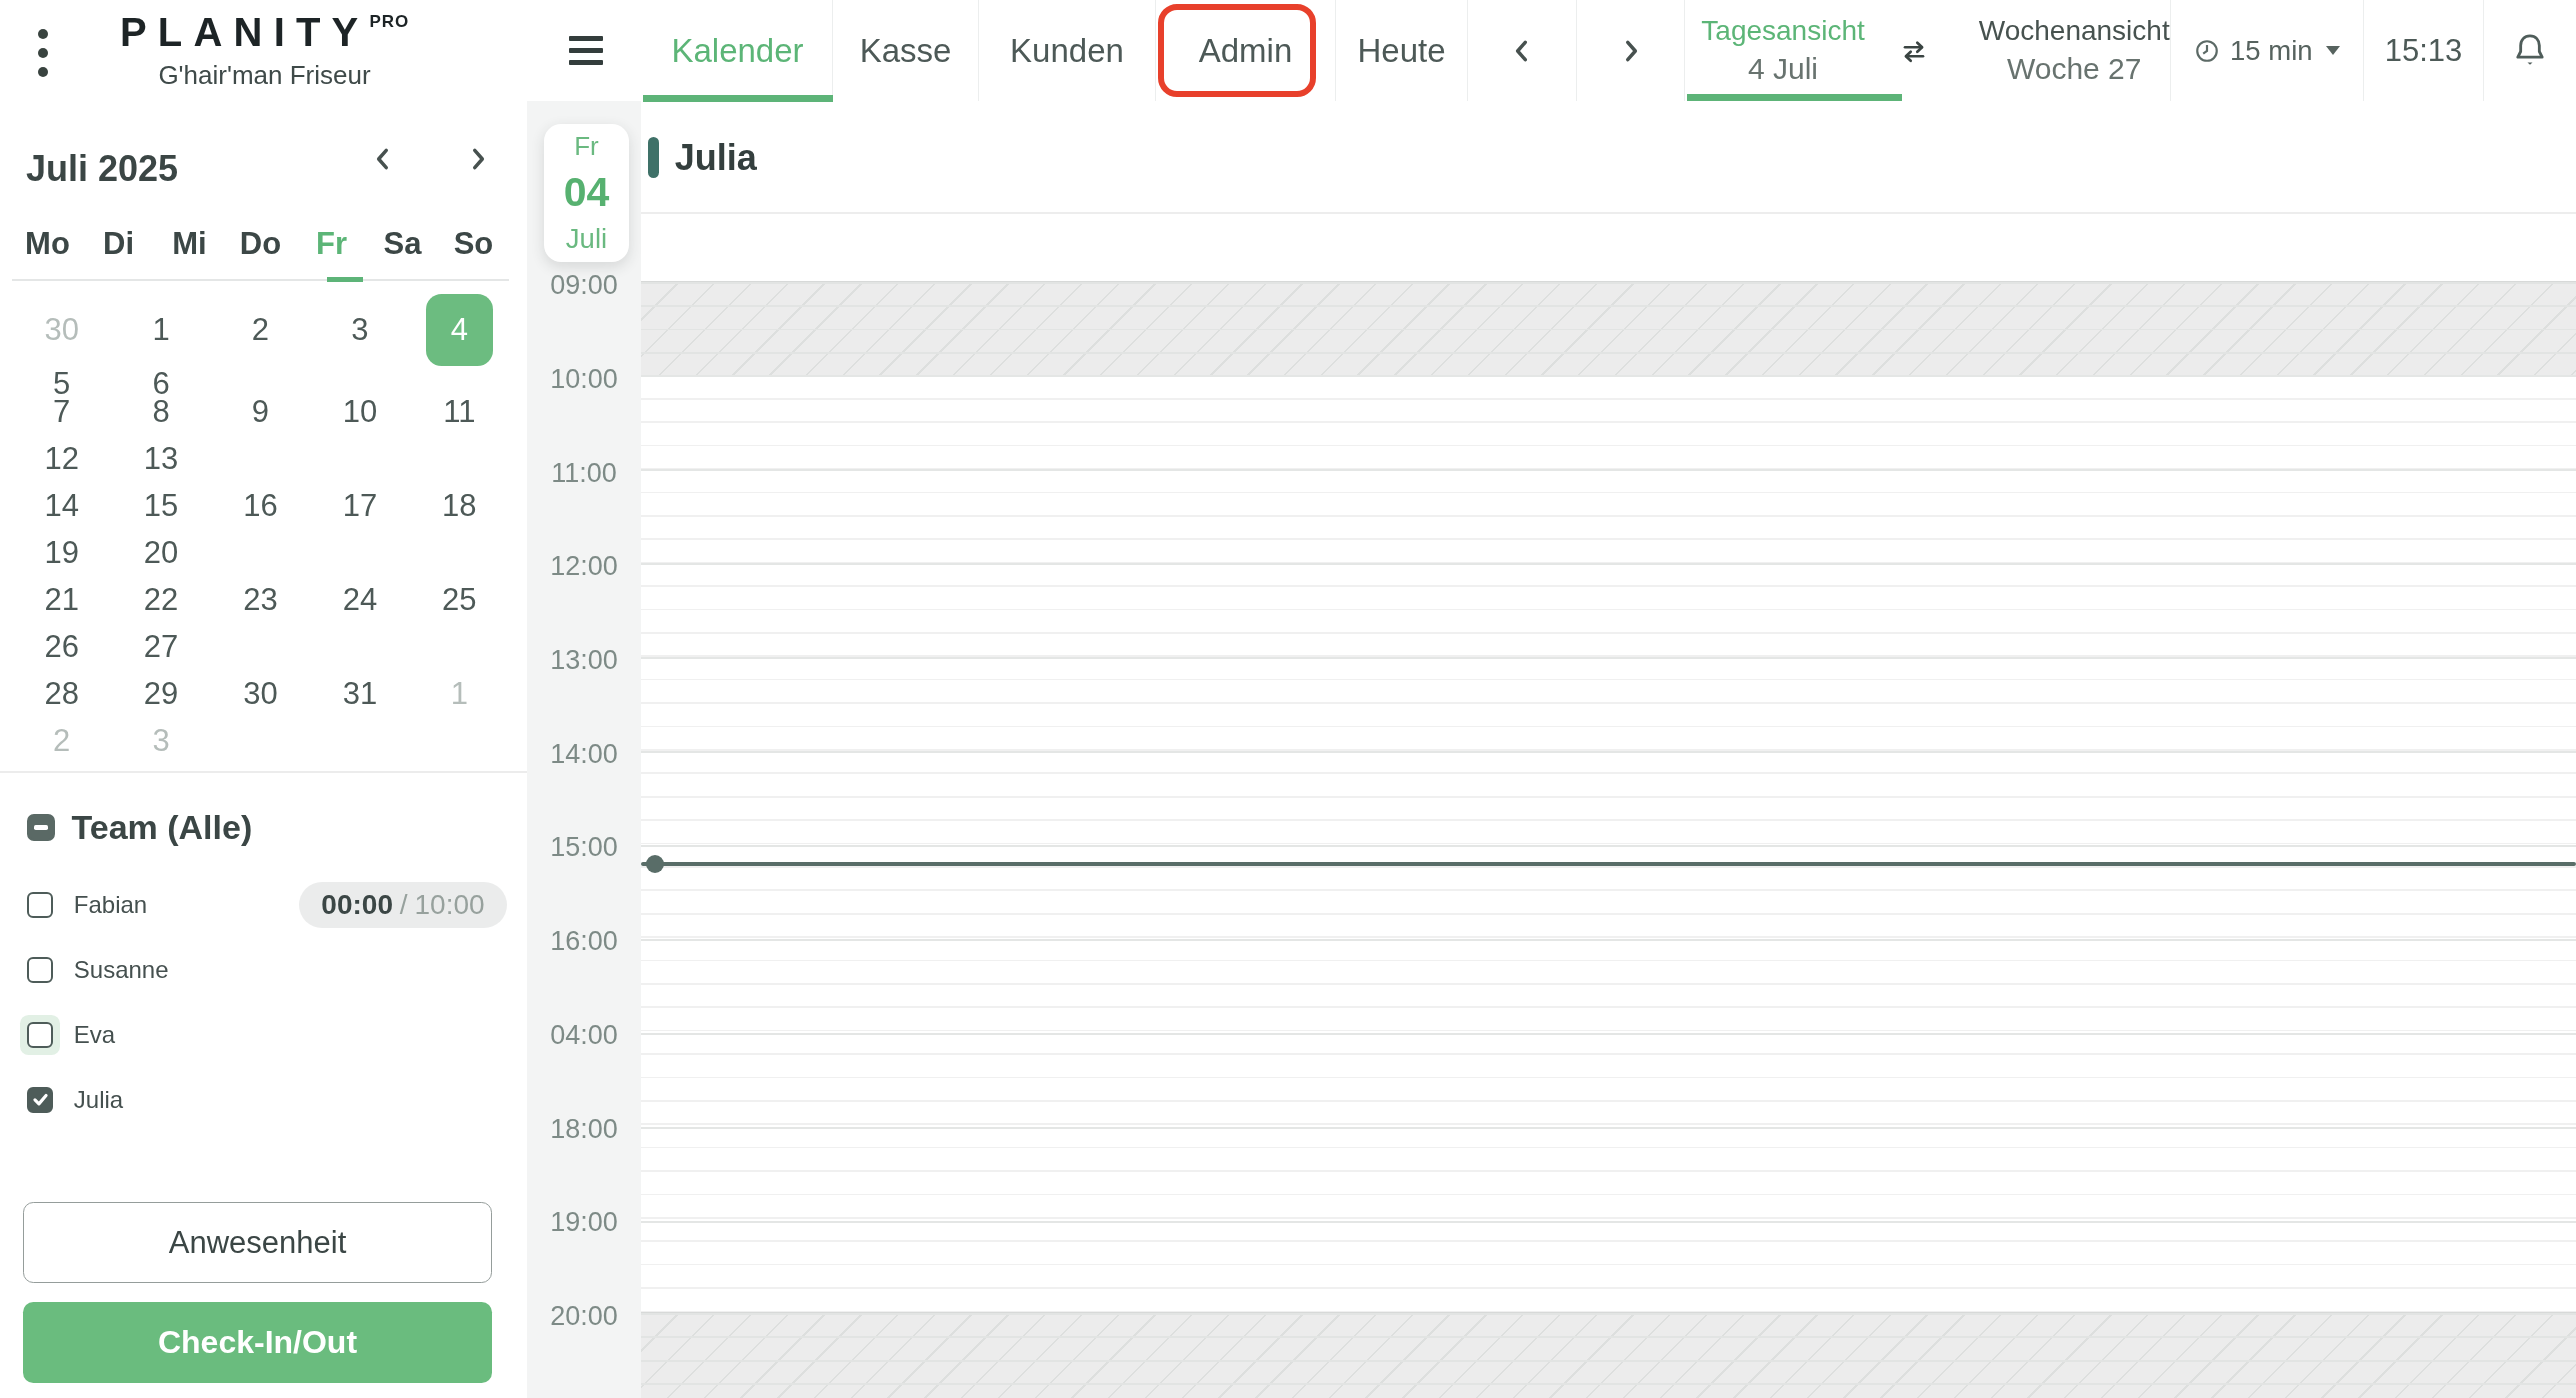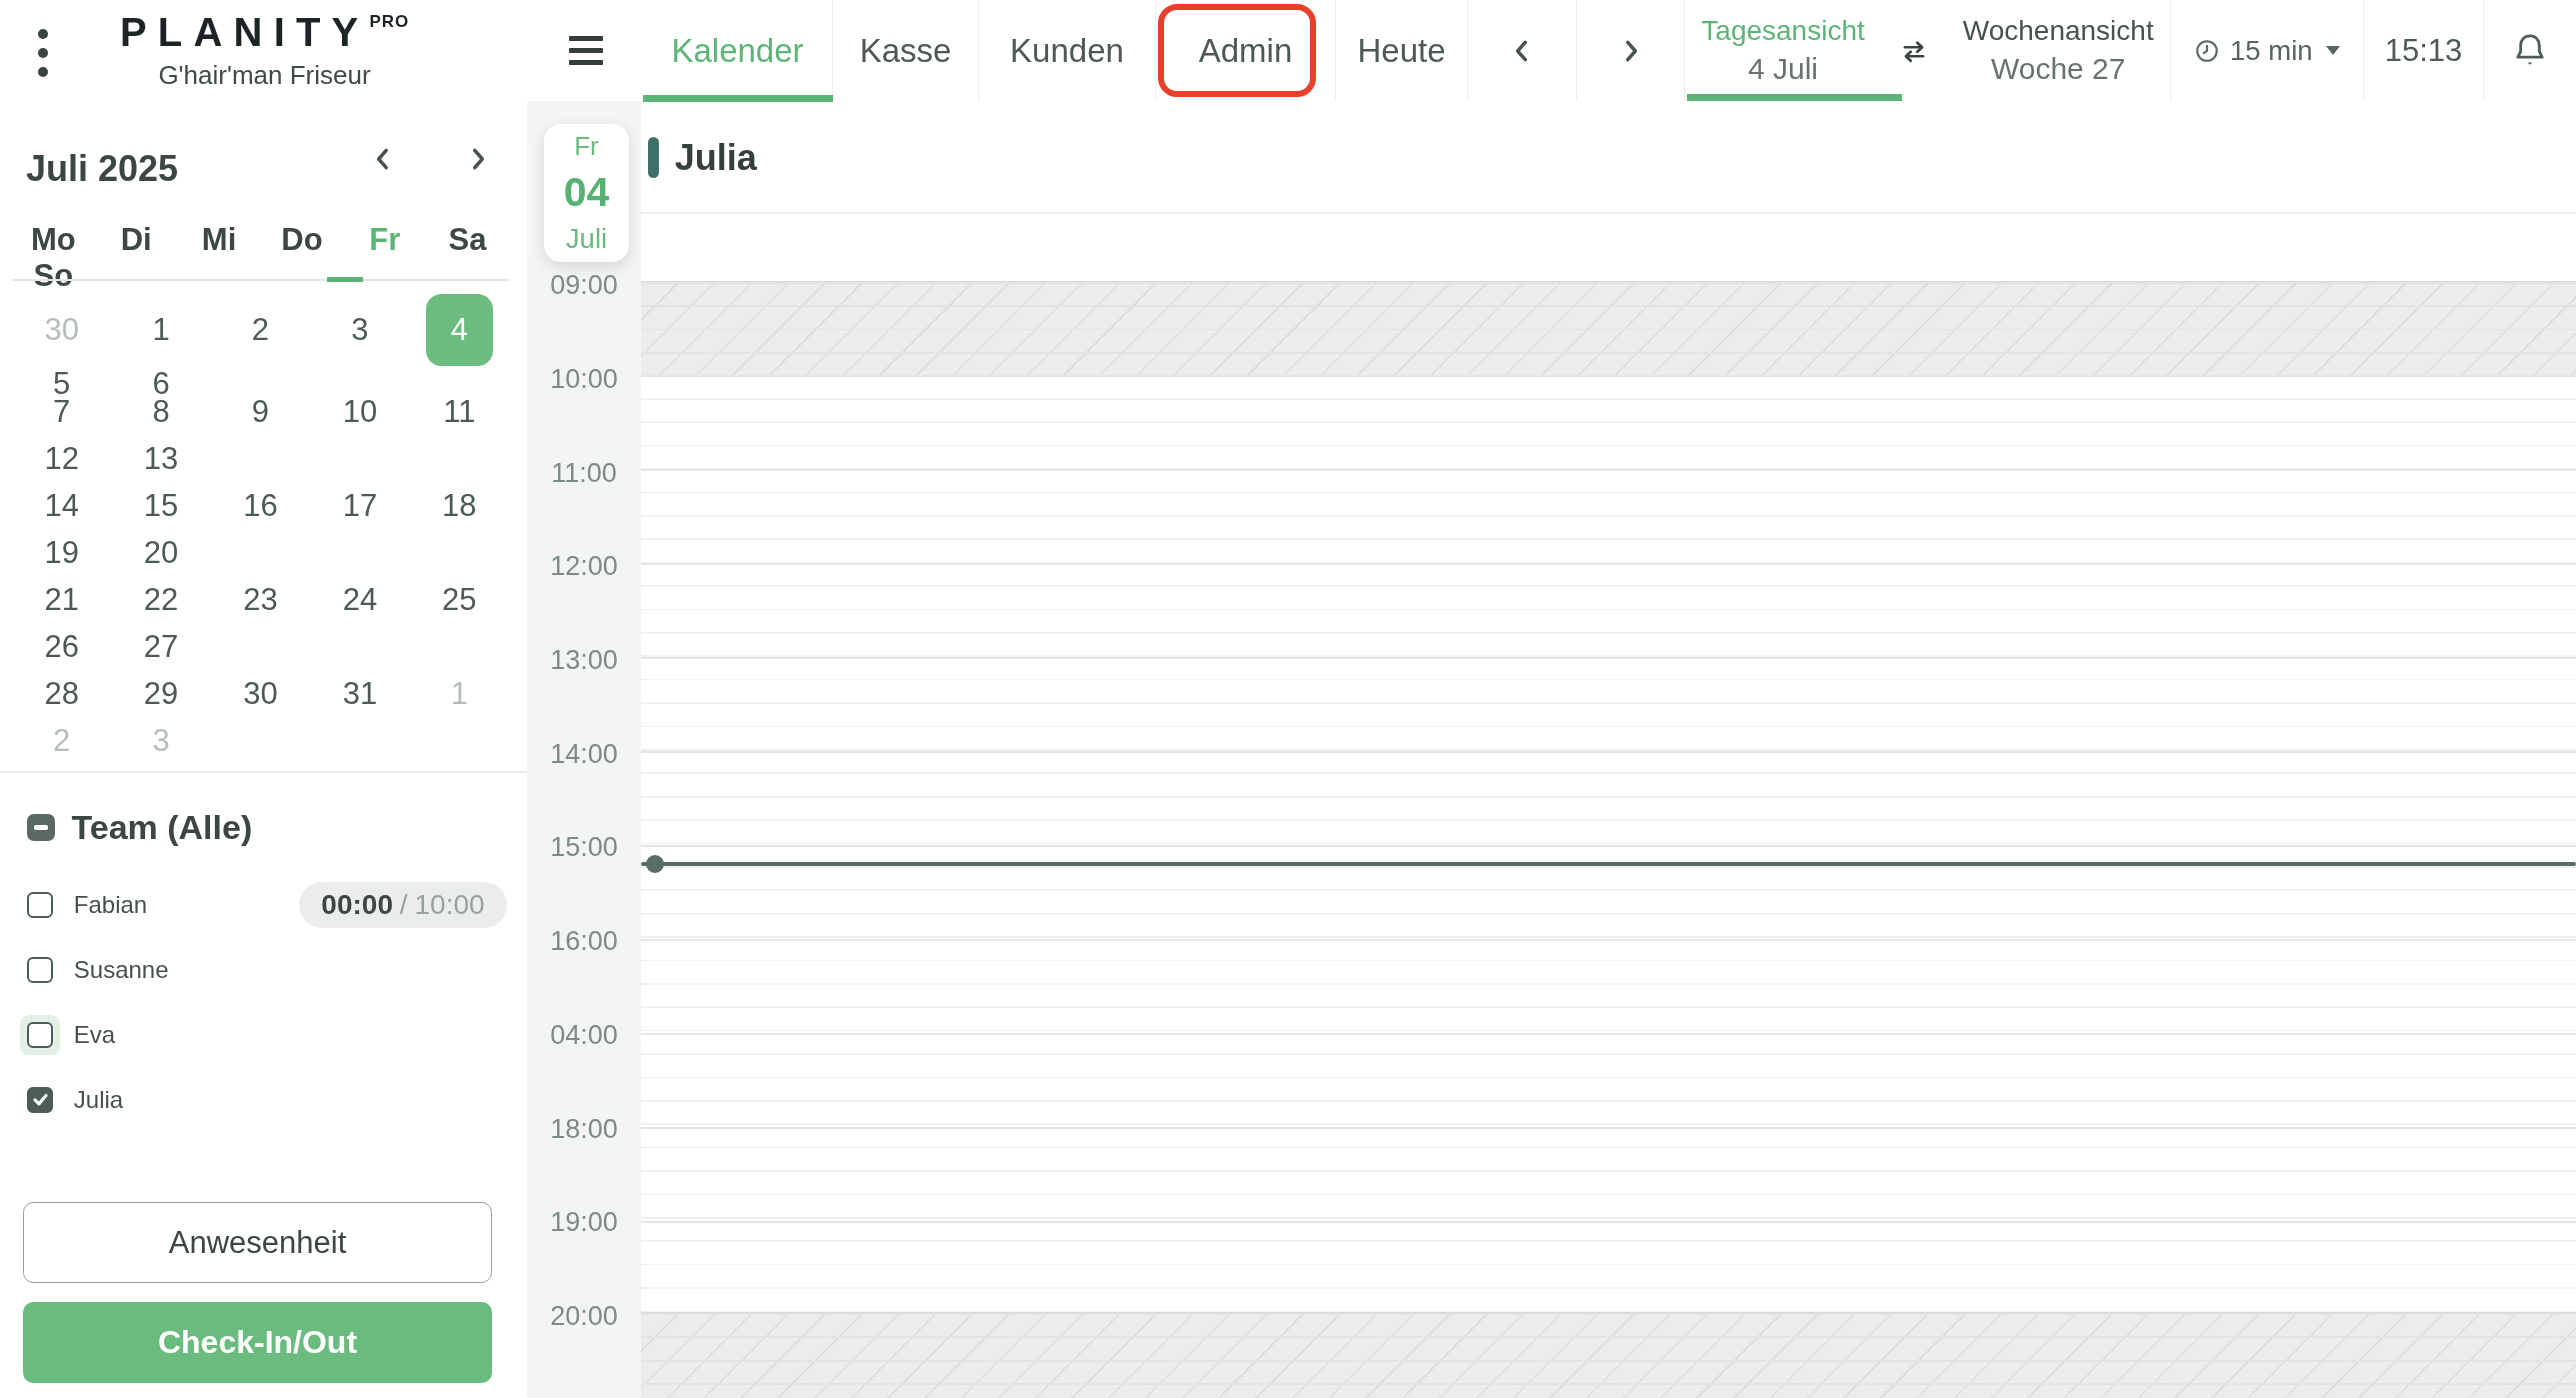--- a/index.html
+++ b/index.html
@@ -29,41 +29,41 @@
   .tab-kasse { left:833px; width:146px; }
   .tab-kunden { left:979px; width:177px; }
   .tab-admin { left:1156px; width:180px; }
   .tab-heute { left:1336px; width:132px; }
   .tab.active { color:#5cb577; }
   .active-underline { position:absolute; left:643px; top:95px; width:190px; height:6.9px; background:#5db478; z-index:2; }
   .nav-prev { left:1468px; width:109px; cursor:pointer; }
   .nav-next { left:1577px; width:108px; cursor:pointer; }
   .chev { width:26px; height:26px; stroke:#47514f; stroke-width:3.2; fill:none; stroke-linecap:round; stroke-linejoin:round; }
   .views { left:1685px; width:486px; gap:31px; }
-  .view { display:flex; flex-direction:column; align-items:center; gap:5.2px; cursor:pointer; }
+  .view { display:flex; flex-direction:column; align-items:center; gap:5.2px; cursor:pointer;margin-left:16px; }
   .view-label { font-size:28px; color:#47524f; }
   .view-sub { font-size:30px; color:#68736f; }
   .view.active .view-label { color:#5cb577; }
   .view-underline { position:absolute; left:1.7px; bottom:0; width:215px; height:6.9px; background:#5db478; }
   .swap-icon { width:36px; height:36px; color:#3a4442; }
   .interval { left:2171px; width:193px; gap:10.3px; cursor:pointer; }
   .interval-label { font-size:27.5px; color:#57635f; }
   .clock-icon { width:26px; height:26px; stroke:#5c6a66; fill:none; stroke-width:2; }
   .caret { width:0; height:0; border-left:7.7px solid transparent; border-right:7.7px solid transparent; border-top:9.5px solid #57635f; margin-left:3.4px; }
   .clock-cell { left:2364px; width:120px; font-size:31px; color:#4d5a57; }
   .bell-cell { left:2484px; width:92px; cursor:pointer; }
   .bell-icon { width:40px; height:43px; color:#4f5d5a; }
   .admin-ring { position:absolute; left:1158px; top:4.3px; width:158px; height:93px; border:6px solid #e8402b; border-radius:19px; z-index:5; pointer-events:none; }
   
   .sidebar { position:absolute; left:0; top:101px; width:527px; height:1297px; background:#fff; }
   .cal-header { position:absolute; left:0; top:36px; width:527px; height:52px; }
   .cal-title { position:absolute; left:26px; top:11px; font-size:36px; font-weight:bold; color:#3b4645; }
   .cal-prev { position:absolute; left:359px; top:1.7px; width:48px; height:41px; background:none; border:none; display:flex; align-items:center; justify-content:center; cursor:pointer; }
   .cal-next { position:absolute; left:454px; top:1.7px; width:48px; height:41px; background:none; border:none; display:flex; align-items:center; justify-content:center; cursor:pointer; }
-  .cal-grid7 { position:absolute; left:12px; width:497px; display:grid; grid-template-columns:repeat(6,1fr); }
+  .cal-grid7 { position:absolute; left:12px; width:497px; display:grid; grid-template-columns:repeat(7,1fr); }
   .weekdays { top:121px; height:43px; align-items:center; }
   .weekday { font-size:31px; font-weight:bold; color:#3c4746; text-align:center; }
   .weekday.fr { color:#5cb577; }
   .cal-divider { position:absolute; left:12px; top:178px; width:497px; height:1.7px; background:#e4e6e6; }
   .fr-underline { position:absolute; left:315px; top:-1.7px; width:36px; height:4.3px; background:#5db478; }
   .weeks { position:absolute; left:12px; top:193px; width:497px; }
   .week-row { display:grid; grid-template-columns:repeat(5,1fr); height:94px; align-items:center; }
   .day { display:flex; align-items:center; justify-content:center; font-size:31px; color:#4d5957; cursor:pointer; }
   .day.muted { color:#b5bdba; }
   .day .chip { width:67px; height:72px; display:flex; align-items:center; justify-content:center; background:#6cbc80; border-radius:15.5px; color:#fff; }

